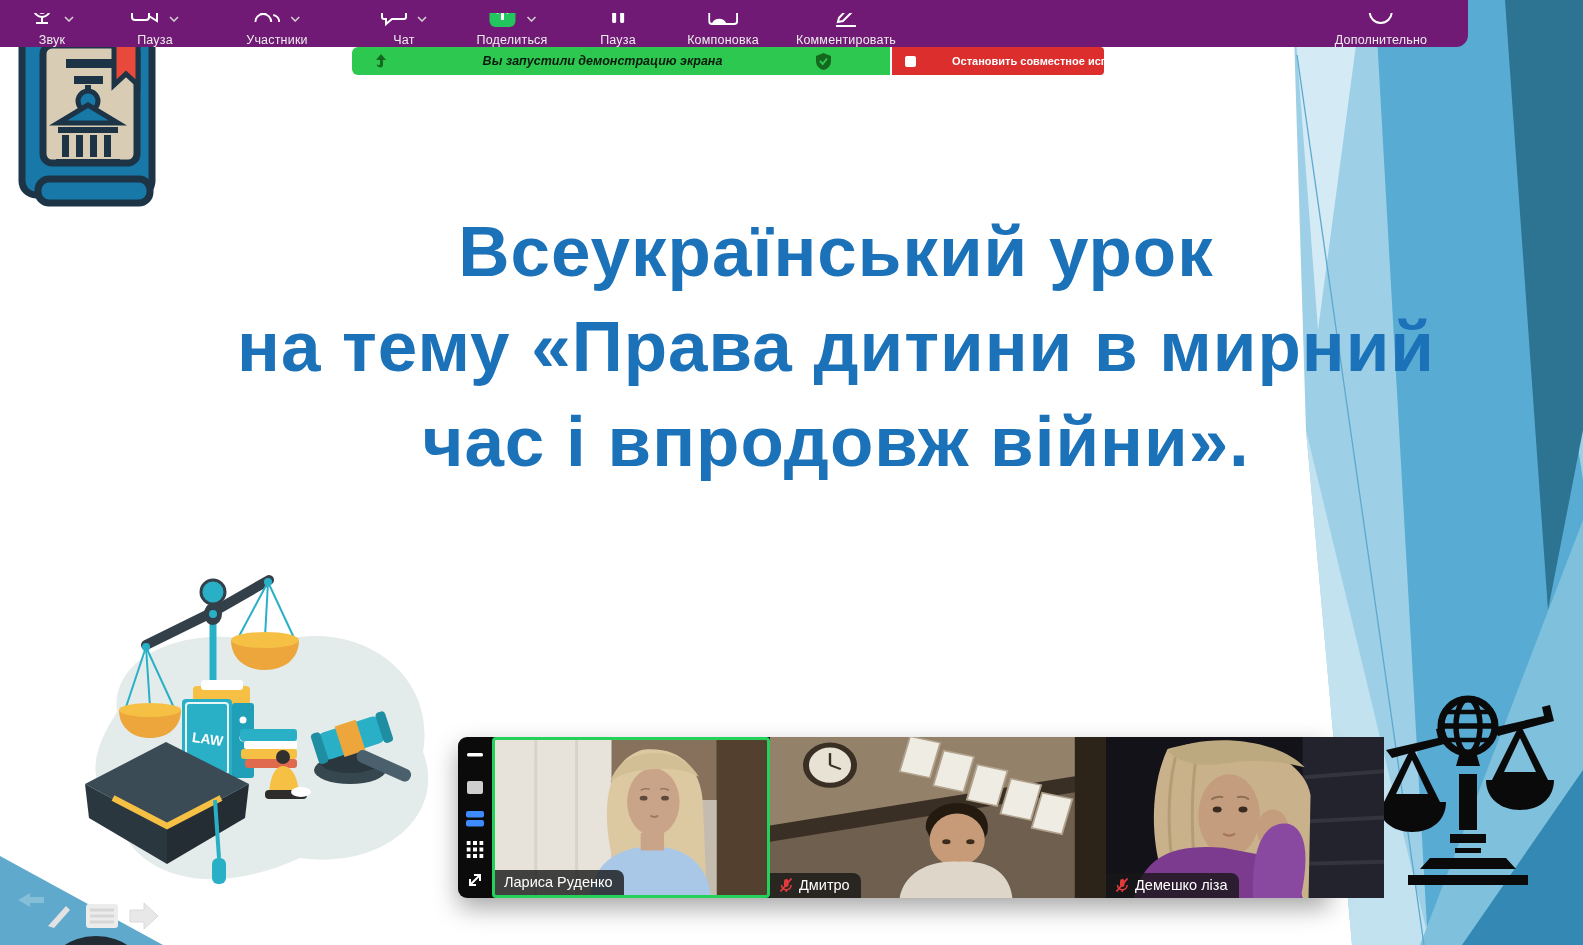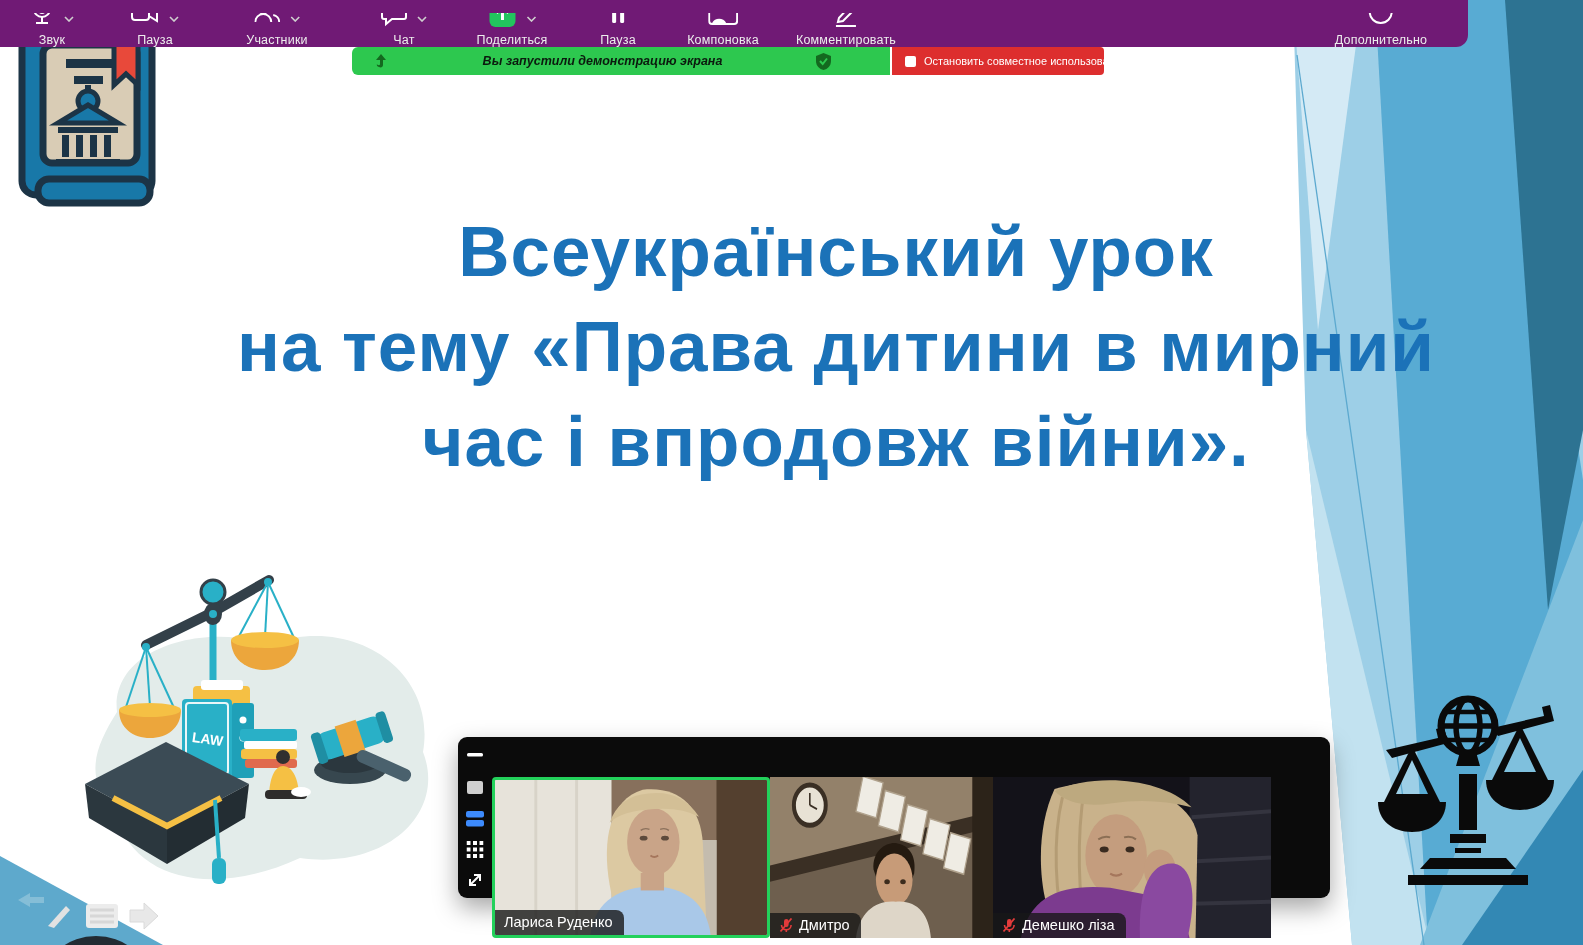--- a/index.html
+++ b/index.html
@@ -27,40 +27,40 @@
   .banner-green{
     position:absolute;left:352px;top:47px;width:538px;height:28px;background:#2dc84f;
     border-radius:6px 0 0 6px;display:flex;align-items:center;z-index:70;
   }
   .banner-green .txt{flex:1;text-align:center;font-size:12.5px;font-weight:bold;color:#0b1a0e;font-style:italic;}
   .banner-red{
     position:absolute;left:892px;top:47px;width:212px;height:28px;background:#dd2e2e;
     border-radius:0 4px 4px 0;display:flex;align-items:center;gap:8px;padding-left:13px;
     box-sizing:border-box;z-index:70;cursor:pointer;
   }
-  .banner-red .txt{font-size:11px;font-weight:normal;color:#ffffff;white-space:nowrap;}
+  .banner-red .txt{font-size:11px;font-weight:bold;color:#ffffff;white-space:nowrap;margin-left:28px;}
   .stop-square{width:11px;height:11px;background:#ffffff;border-radius:2px;flex:0 0 auto;}
   
   .slide-title{
     position:absolute;left:89px;top:204px;width:1494px;text-align:center;z-index:10;
     color:#1b72b8;font-weight:bold;font-size:71px;line-height:95px;letter-spacing:1px;
   }
   
   .law-book{position:absolute;left:14px;top:43px;z-index:20;}
   .law-illustration{position:absolute;left:55px;top:552px;z-index:5;}
   .scales-right{position:absolute;left:1372px;top:688px;z-index:12;}
   .nav-faint{position:absolute;z-index:8;}
   
   .video-strip{
     position:absolute;left:458px;top:737px;width:872px;height:161px;background:#0b0b0b;
     border-radius:9px;z-index:50;display:flex;box-shadow:0 10px 24px rgba(0,0,0,.35);
   }
   .rail{width:34px;flex:0 0 auto;position:relative;}
   .rail .ric{position:absolute;left:50%;transform:translateX(-50%);cursor:pointer;}
-  .tiles{flex:1;display:flex;height:100%;margin-top:40px;}
+  .tiles{flex:1;display:flex;height:100%;}
   .tile{position:relative;height:100%;overflow:hidden;cursor:pointer;}
   .tile svg.scene{position:absolute;left:0;top:0;width:100%;height:100%;}
   .tile.active{border:3px solid #23d15b;border-radius:4px;box-sizing:border-box;}
   .nameplate{
     position:absolute;left:0;bottom:0;display:flex;align-items:center;gap:6px;
     background:rgba(24,24,24,.8);padding:4px 11px 5px 9px;border-top-right-radius:8px;
     z-index:5;
   }
   .nameplate .nm{color:#fff;font-size:14.5px;white-space:nowrap;}
 </style>
@@ -260,21 +260,21 @@
           <path d="M160,78 q4,3 8,0" stroke="#a5765c" stroke-width="2" fill="none"></path>
           <path d="M118,44 q10,-28 40,-30 q34,-4 52,24 q-18,-10 -46,-8 q-34,2 -46,14 Z" fill="#d3bf96"></path>
           <path d="M98,160 C103,124 130,110 162,110 C196,110 218,128 222,160 Z" fill="#a9c8e8"></path>
           <rect x="150" y="96" width="24" height="18" fill="#c9a488"></rect>
         </svg>
         <div class="nameplate">
           <span class="nm">Лариса Руденко</span>
         </div>
       </div>
 
-      <div class="tile" style="width:223px">
+      <div class="tile" style="width:336px">
         <svg class="scene" viewBox="0 0 280 160" preserveAspectRatio="none">
           <rect width="280" height="160" fill="#6e5f4e"></rect>
           <polygon points="0,0 280,0 280,36 0,92" fill="#93816a"></polygon>
           <polygon points="0,88 280,34 280,50 0,104" fill="#3a2f24"></polygon>
           <rect x="254" y="0" width="26" height="160" fill="#2c2319"></rect>
           <circle cx="50" cy="28" r="20" fill="#e8e2d5" stroke="#3a2f24" stroke-width="5"></circle>
           <line x1="50" y1="28" x2="50" y2="16" stroke="#3a2f24" stroke-width="2"></line>
           <line x1="50" y1="28" x2="59" y2="32" stroke="#3a2f24" stroke-width="2"></line>
           <g fill="#efece4" stroke="#b0a28d" stroke-width="1.5">
             <rect x="112" y="2" width="26" height="36" transform="rotate(14 125 20)"></rect>

